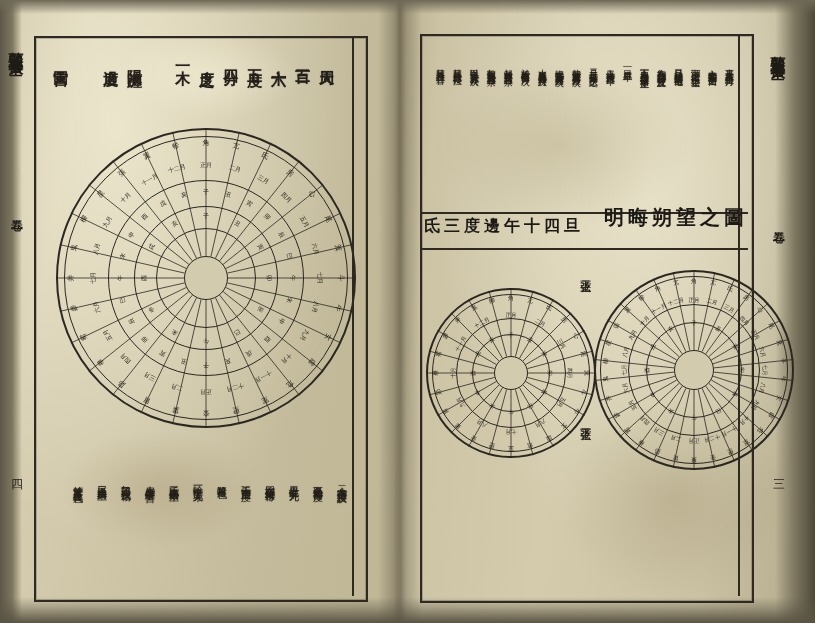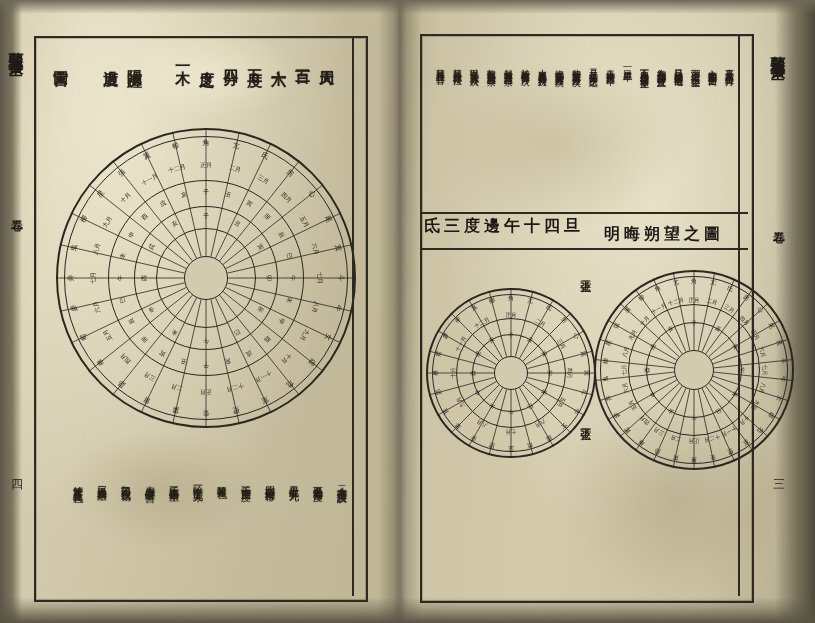--- a/index.html
+++ b/index.html
@@ -365,21 +365,21 @@
       <div class="vtext" style="left:486px;top:62px;height:122px;font-size:9px;">數起申其次亦日月其中</div>
       <div class="vtext" style="left:469px;top:62px;height:135px;font-size:9px;">以甲子其次亦月其次</div>
       <div class="vtext" style="left:452px;top:62px;height:148px;font-size:9px;">其日其次亦日其位</div>
       <div class="vtext" style="left:435px;top:62px;height:131px;font-size:9px;">其日其次月其官</div>
     </div>
 
   <div class="colrule" style="left:422px;top:212px;width:326px;height:2px;"></div>
   <div class="colrule" style="left:422px;top:248px;width:326px;height:2px;"></div>
 
   <div class="title-vert" style="left:424px;top:216px;height:28px;writing-mode:horizontal-tb;font-size:16px;letter-spacing:4px;">氐三度邊午十四旦</div>
-  <div class="title-vert" style="left:604px;top:224px;height:28px;writing-mode:horizontal-tb;font-size:16px;letter-spacing:4px;">明晦朔望之圖</div>
+  <div class="title-vert" style="left:604px;top:204px;height:28px;writing-mode:horizontal-tb;font-size:20px;letter-spacing:4px;">明晦朔望之圖</div>
 
   <div class="diagram" id="small-diagram" style="left:426px;top:288px;width:170px;height:170px;">
     <div class="ring" style="left:0;top:0;width:170px;height:170px;border-width:2px;"></div>
     <div class="ring" style="left:6px;top:6px;width:158px;height:158px;"></div>
     <div class="ring" style="left:30px;top:30px;width:110px;height:110px;"></div>
     <div class="ring" style="left:46px;top:46px;width:78px;height:78px;"></div>
     <div class="hub" style="left:68px;top:68px;width:34px;height:34px;"></div>
     <svg class="spokes" width="170" height="170" id="small-spokes" aria-hidden="true">
         <line x1="85.0" y1="68.0" x2="85.0" y2="0.0" stroke="#2b2721" stroke-width="0.8"></line>
         <line x1="89.4" y1="68.6" x2="107.0" y2="2.9" stroke="#2b2721" stroke-width="0.8"></line>

